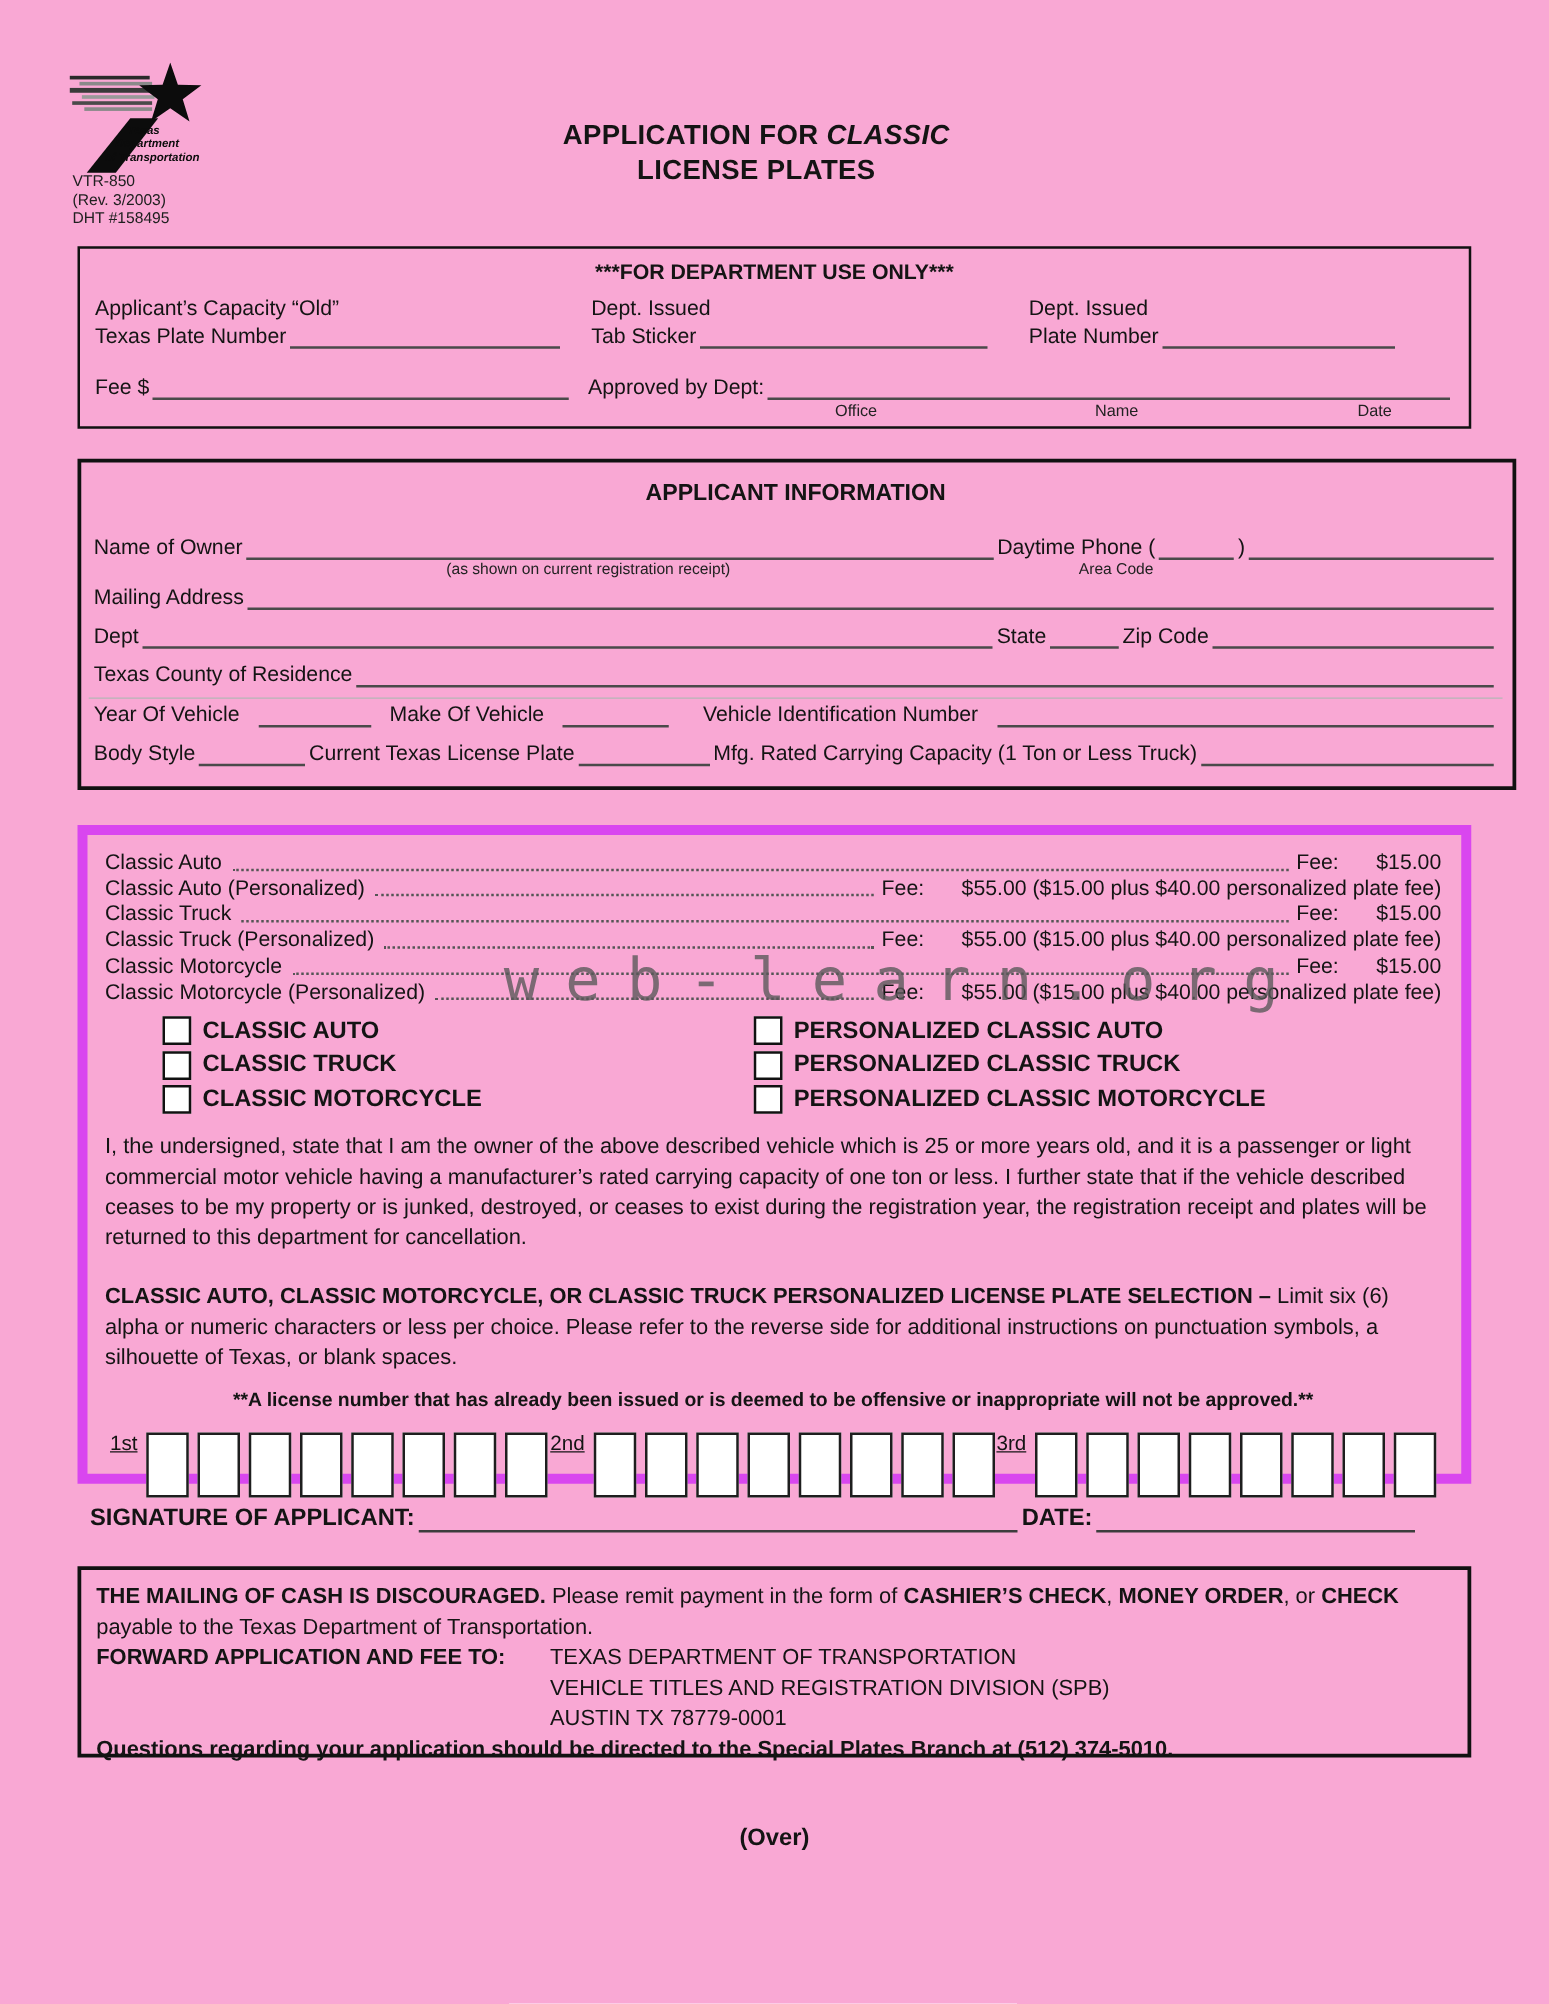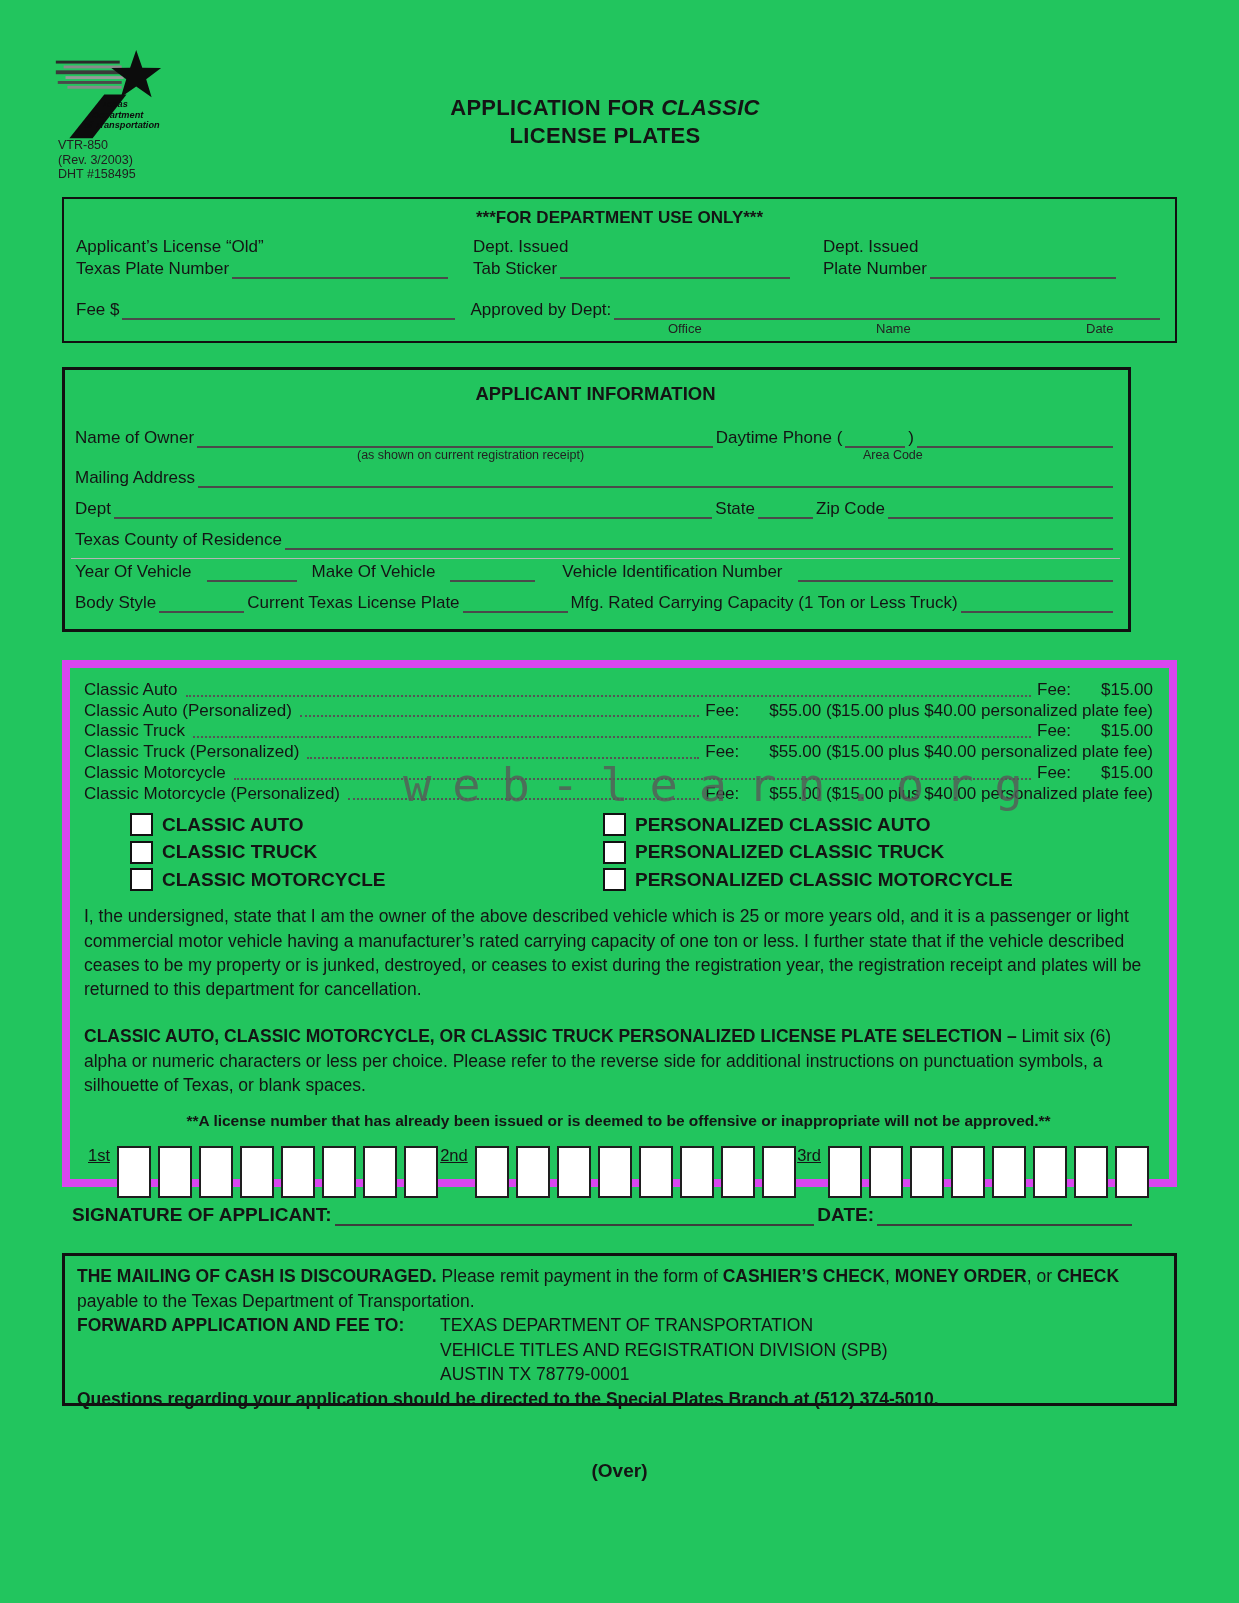--- a/index.html
+++ b/index.html
@@ -1,16 +1,16 @@
 <!DOCTYPE html>
 <html><head>
 <meta charset="utf-8">
 <style>
   html,body{margin:0;padding:0;background:#fff;}
-  .page{position:relative;width:1239px;height:1603px;background:#22c55e;
+  .page{position:relative;width:1239px;height:1603px;background:#f9a8d4;
         font-family:"Liberation Sans","DejaVu Sans",sans-serif;color:#141414;overflow:hidden;}
 
   
   .logo{position:absolute;left:53px;top:50px;width:118px;height:92px;}
   .form-no{position:absolute;left:58px;top:138px;font-size:12.5px;line-height:14.5px;color:#202020;}
   .doc-title{position:absolute;left:0;top:94px;width:1210px;text-align:center;
              font-size:22px;font-weight:bold;line-height:28px;letter-spacing:.3px;}
   .doc-title .it{font-style:italic;}
 
   
@@ -28,21 +28,21 @@
   .dept-col.c1{padding-right:22px;}
   .dept-col.c2{padding-right:30px;}
   .dept-col.c3{padding-right:44px;}
   .dept-fee{margin-top:21px;font-size:17px;}
   .dept-fee .feeline{flex:0 0 333px;}
   .dept-fee .apprgap{margin-left:12px;}
   .dept-sub{position:relative;height:18px;font-size:13px;color:#222;}
   .dept-sub span{position:absolute;top:1px;}
   .dept-sub .s1{left:592px;} .dept-sub .s2{left:800px;} .dept-sub .s3{left:1010px;}
 
-  .app-box{position:absolute;left:62px;top:367px;width:1069px;height:265px;
+  .app-box{position:absolute;left:62px;top:367px;width:1151px;height:265px;
            border:3px solid #111;box-sizing:border-box;padding:10px 12px 0 10px;}
   .app-title{text-align:center;font-weight:bold;font-size:18.5px;margin-top:3px;}
   .app-box .row{margin-top:11px;font-size:17px;}
   .hint-row{position:relative;height:15px;font-size:12.5px;color:#222;}
   .hint-row .h1{position:absolute;left:282px;top:0;}
   .hint-row .h2{position:absolute;left:788px;top:0;}
   .app-divider{border-bottom:1.5px solid #b5b5b5;margin:8px -4px 0 -4px;}
   .w55{flex:0 0 55px;} .w60{flex:0 0 60px;} .w85{flex:0 0 85px;} .w90{flex:0 0 90px;}
   .w105{flex:0 0 105px;} .w196{flex:0 0 196px;} .w225{flex:0 0 225px;}
 
@@ -119,21 +119,21 @@
 
   <div class="doc-title">
     <div><span>APPLICATION FOR </span><span class="it">CLASSIC</span></div>
     <div>LICENSE PLATES</div>
   </div>
 
   <div class="dept-box">
     <div class="dept-title">***FOR DEPARTMENT USE ONLY***</div>
     <div class="dept-cols">
       <div class="dept-col c1">
-        <div class="lbl">Applicant’s License “Old”</div>
+        <div class="lbl">Applicant’s Capacity “Old”</div>
         <div class="row">
           <span class="lbl">Texas Plate Number</span>
           <span class="line"></span>
         </div>
       </div>
       <div class="dept-col c2">
         <div class="lbl">Dept. Issued</div>
         <div class="row">
           <span class="lbl">Tab Sticker</span>
           <span class="line"></span>

